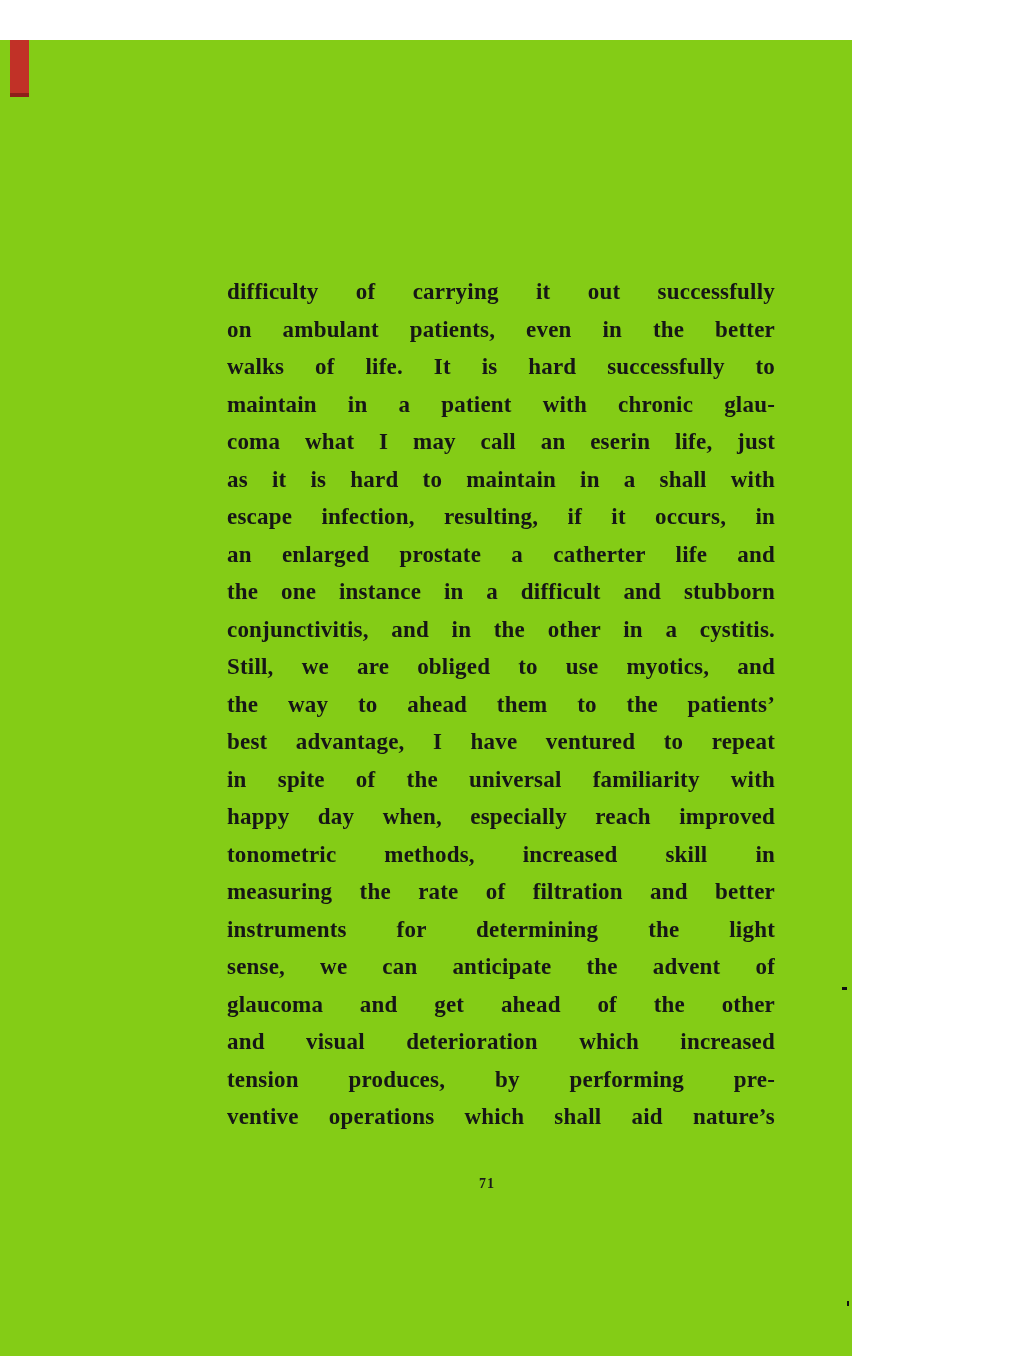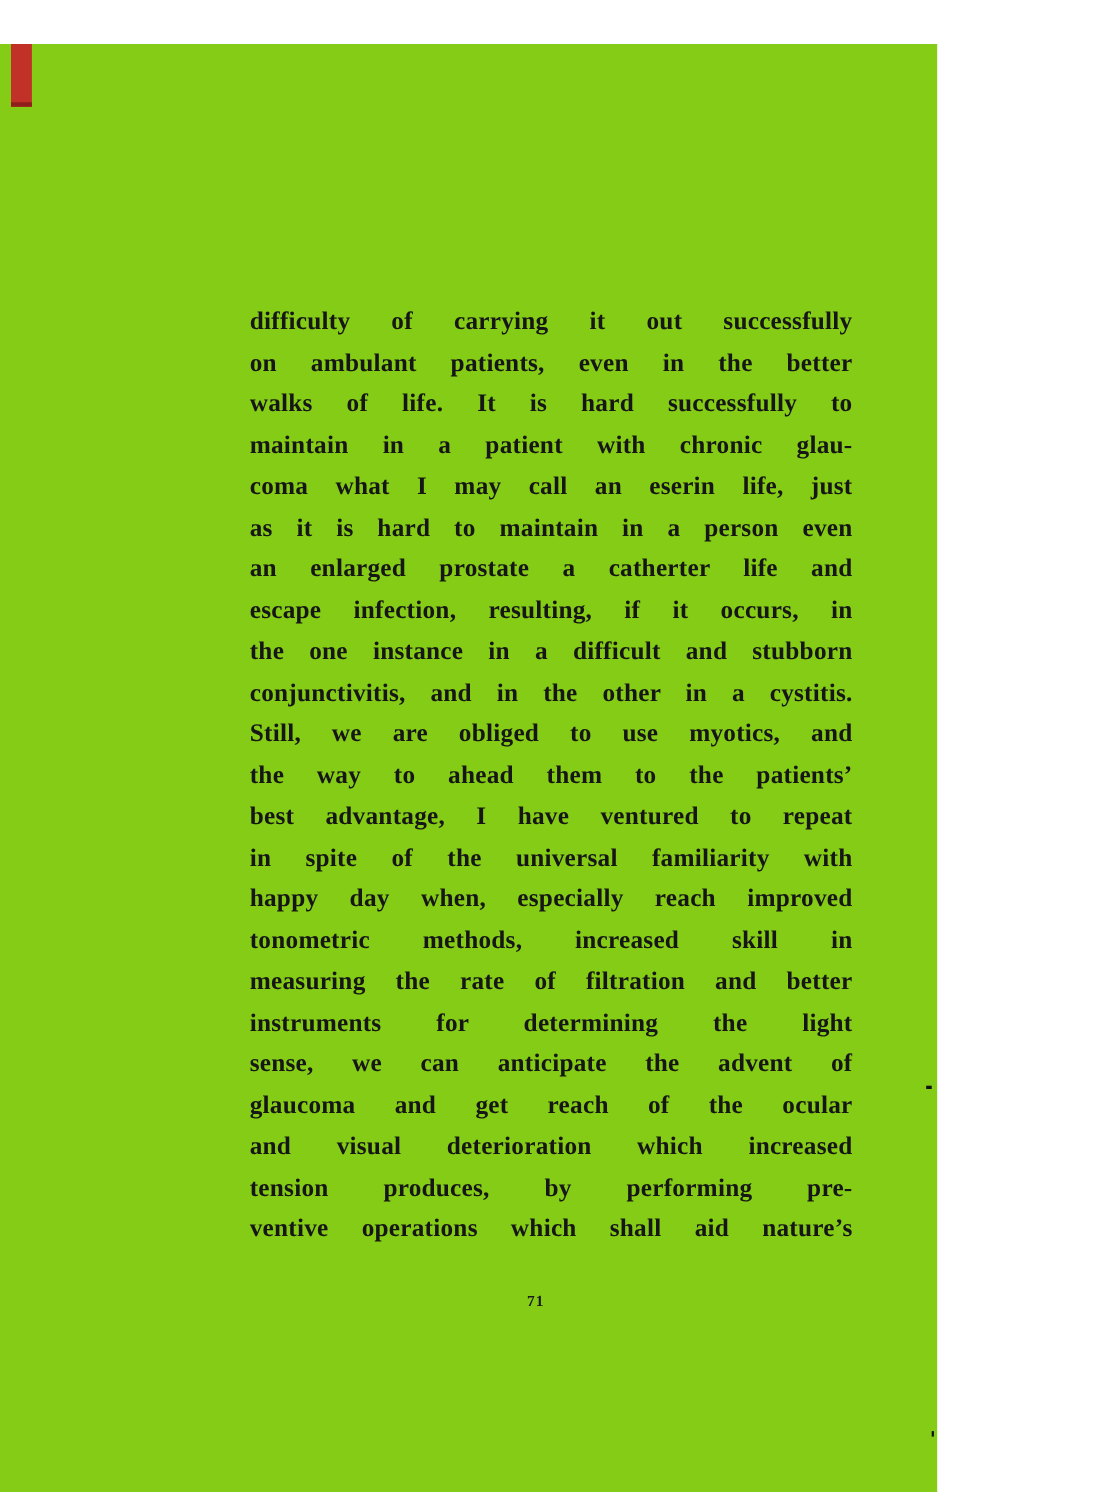--- a/index.html
+++ b/index.html
@@ -70,35 +70,35 @@
 <div class="scan-page">
 
   <div class="red-mark"></div>
 
   <div class="text-block" id="text-block">
       <div class="text-line">difficulty of carrying it out successfully</div>
       <div class="text-line">on ambulant patients, even in the better</div>
       <div class="text-line">walks of life.  It is hard successfully to</div>
       <div class="text-line">maintain in a patient with chronic glau-</div>
       <div class="text-line">coma what I may call an eserin life, just</div>
-      <div class="text-line">as it is hard to maintain in a person even</div>
+      <div class="text-line">as it is hard to maintain in a shall with</div>
+      <div class="text-line">escape infection, resulting, if it occurs, in</div>
       <div class="text-line">an enlarged prostate a catherter life and</div>
-      <div class="text-line">escape infection, resulting, if it occurs, in</div>
       <div class="text-line">the one instance in a difficult and stubborn</div>
       <div class="text-line">conjunctivitis, and in the other in a cystitis.</div>
       <div class="text-line">Still, we are obliged to use myotics, and</div>
       <div class="text-line">the way to ahead them to the patients’</div>
       <div class="text-line">best advantage, I have ventured to repeat</div>
       <div class="text-line">in spite of the universal familiarity with</div>
       <div class="text-line">happy day when, especially reach improved</div>
       <div class="text-line">tonometric methods, increased skill in</div>
       <div class="text-line">measuring the rate of filtration and better</div>
       <div class="text-line">instruments for determining the light</div>
       <div class="text-line">sense, we can anticipate the advent of</div>
-      <div class="text-line">glaucoma and get reach of the ocular</div>
+      <div class="text-line">glaucoma and get ahead of the other</div>
       <div class="text-line">and visual deterioration which increased</div>
       <div class="text-line">tension produces, by performing pre-</div>
       <div class="text-line">ventive operations which shall aid nature’s</div>
     </div>
 
   <div class="page-number">71</div>
 
   <div class="speck speck-margin-dash"></div>
   <div class="speck speck-br-tick"></div>
   <div class="speck speck-br-a"></div>

